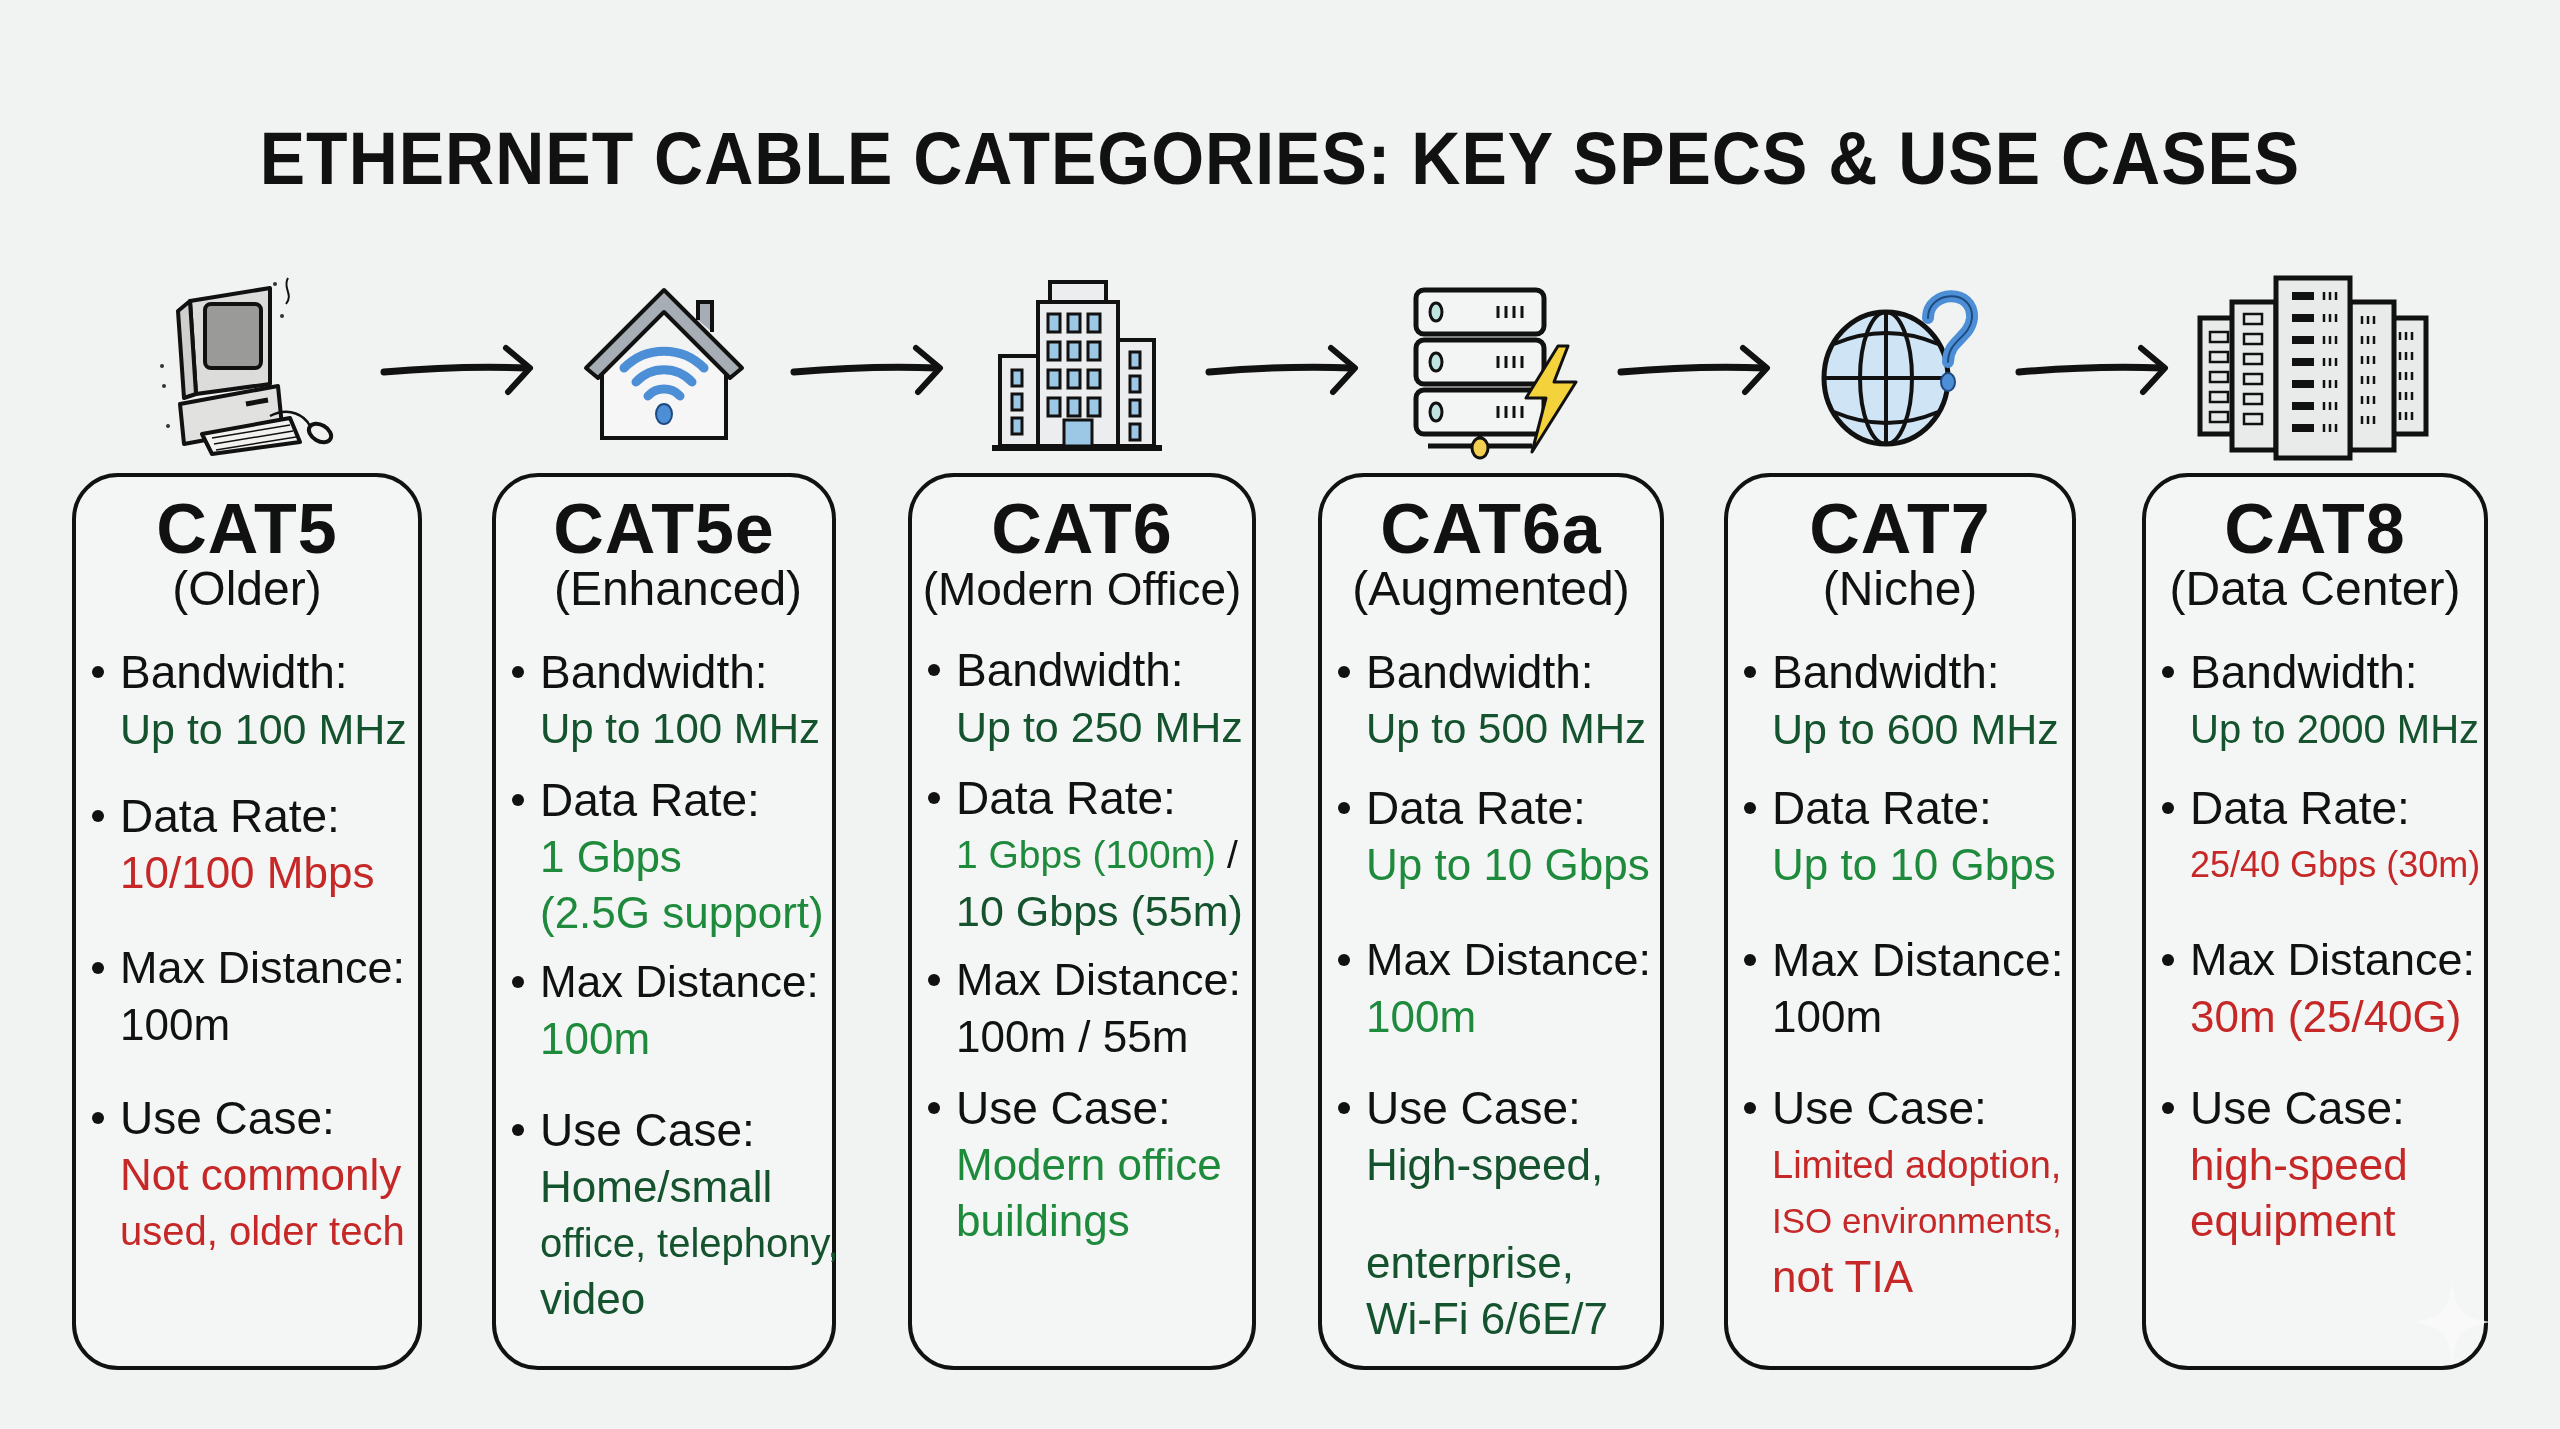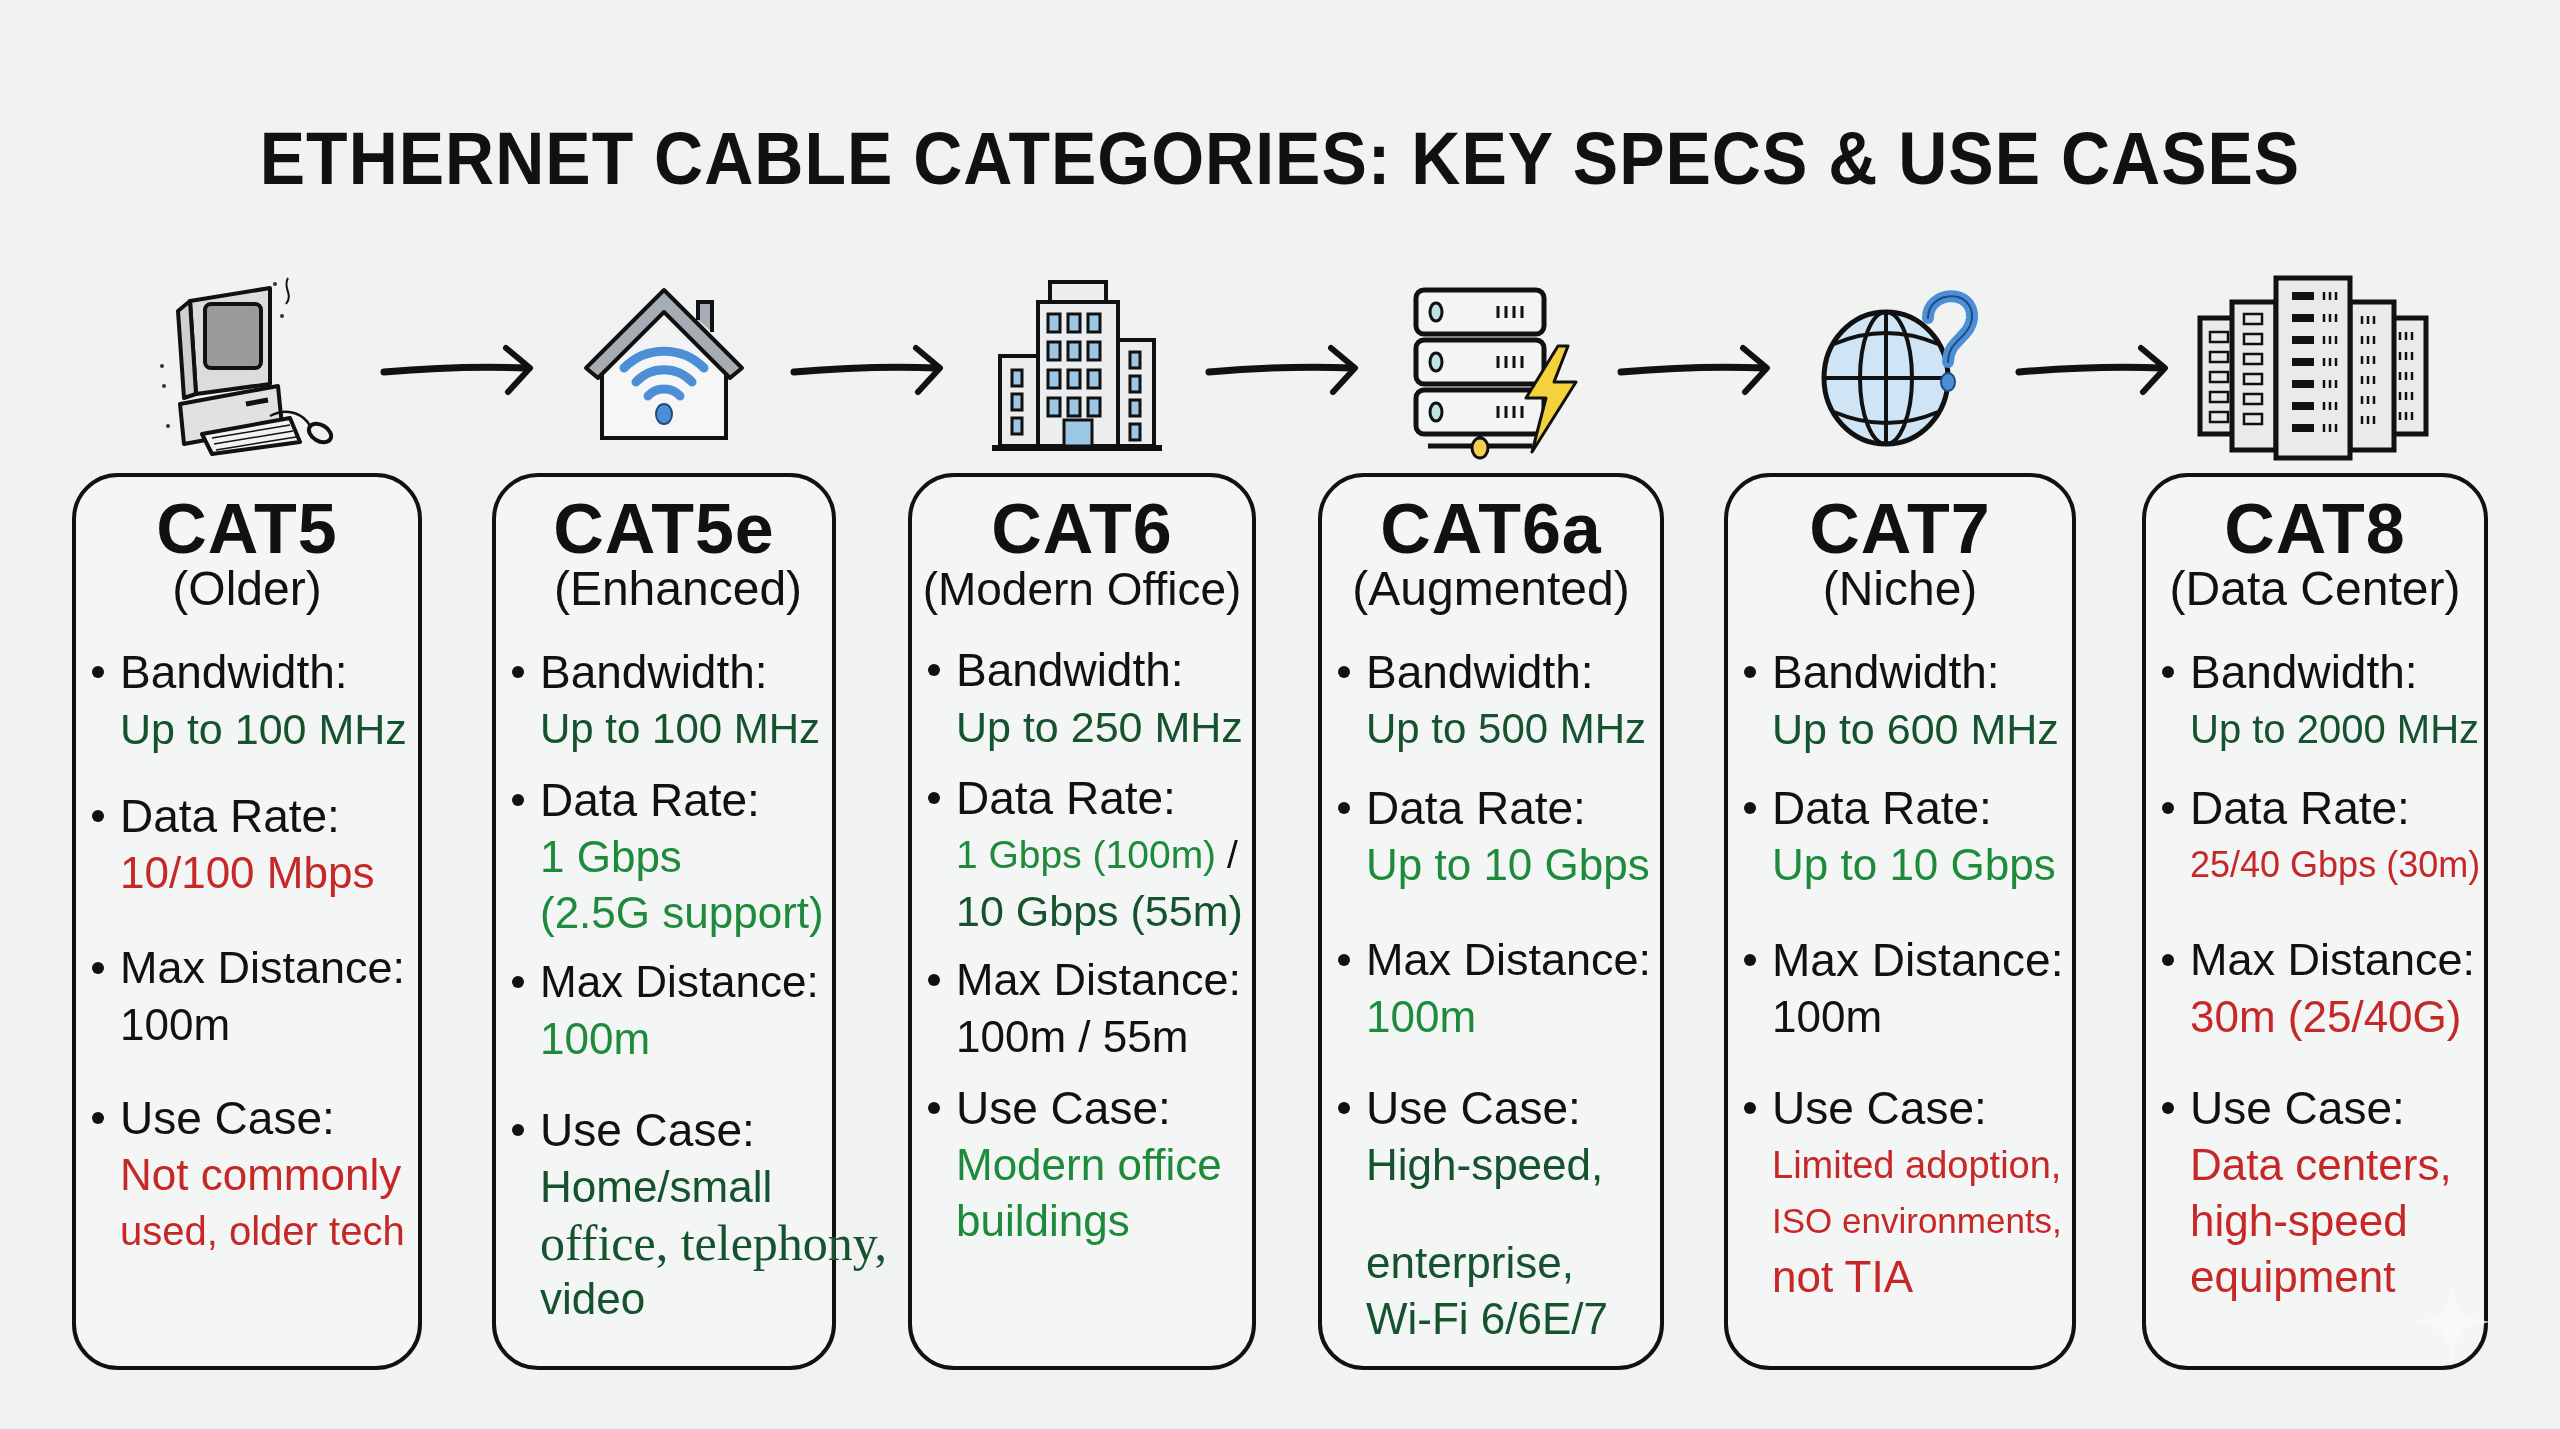--- a/index.html
+++ b/index.html
@@ -285,21 +285,21 @@
       </div>
       <div class="spec" style="margin-top: 12px;">
         <span class="bullet"></span>
         <div class="spec-label" style="display: block; font-size: 44px;">Max Distance:</div>
         <div class="spec-val c-green" style="display: block;"><span>100m</span></div>
       </div>
       <div class="spec" style="margin-top: 34px;">
         <span class="bullet"></span>
         <div class="spec-label" style="display: block;">Use Case:</div>
         <div class="spec-val c-blue" style="display: block;"><span>Home/small</span></div>
-        <div class="spec-val c-blue" style="display: block; font-size: 50px; font-family: Liberation Serif, serif;"><span>office, telephony,</span></div>
+        <div class="spec-val c-blue" style="display: block; font-size: 40px;"><span>office, telephony,</span></div>
         <div class="spec-val c-blue" style="display: block;"><span>video</span></div>
       </div>
     </div>
     <div class="card" style="left: 908px; width: 348px;">
       <div class="card-head">
         <div class="card-name">CAT6</div>
         <div class="card-sub" style="display: block; font-size: 46px;">(Modern Office)</div>
       </div>
       <div class="spec" style="margin-top: 22px;">
         <span class="bullet"></span>
@@ -396,21 +396,20 @@
         <div class="spec-val c-red" style="display: block; font-size: 36px;"><span>25/40 Gbps (30m)</span></div>
       </div>
       <div class="spec" style="margin-top: 38px;">
         <span class="bullet"></span>
         <div class="spec-label" style="display: block; font-size: 45px;">Max Distance:</div>
         <div class="spec-val c-red" style="display: block;"><span>30m (25/40G)</span></div>
       </div>
       <div class="spec" style="margin-top: 34px;">
         <span class="bullet"></span>
         <div class="spec-label" style="display: block;">Use Case:</div>
-        <div class="spec-val c-red" style="display: block;"><span>Data centers,</span></div>
         <div class="spec-val c-red" style="display: block;"><span>high-speed</span></div>
         <div class="spec-val c-red" style="display: block;"><span>equipment</span></div>
       </div>
     </div>
   </div>
 
 <svg class="sparkle" viewBox="0 0 80 80">
   <path d="M40 0 C44 30, 50 36, 80 40 C50 44, 44 50, 40 80 C36 50, 30 44, 0 40 C30 36, 36 30, 40 0 Z" fill="#fafafa" opacity="0.8"></path>
 </svg>
 

